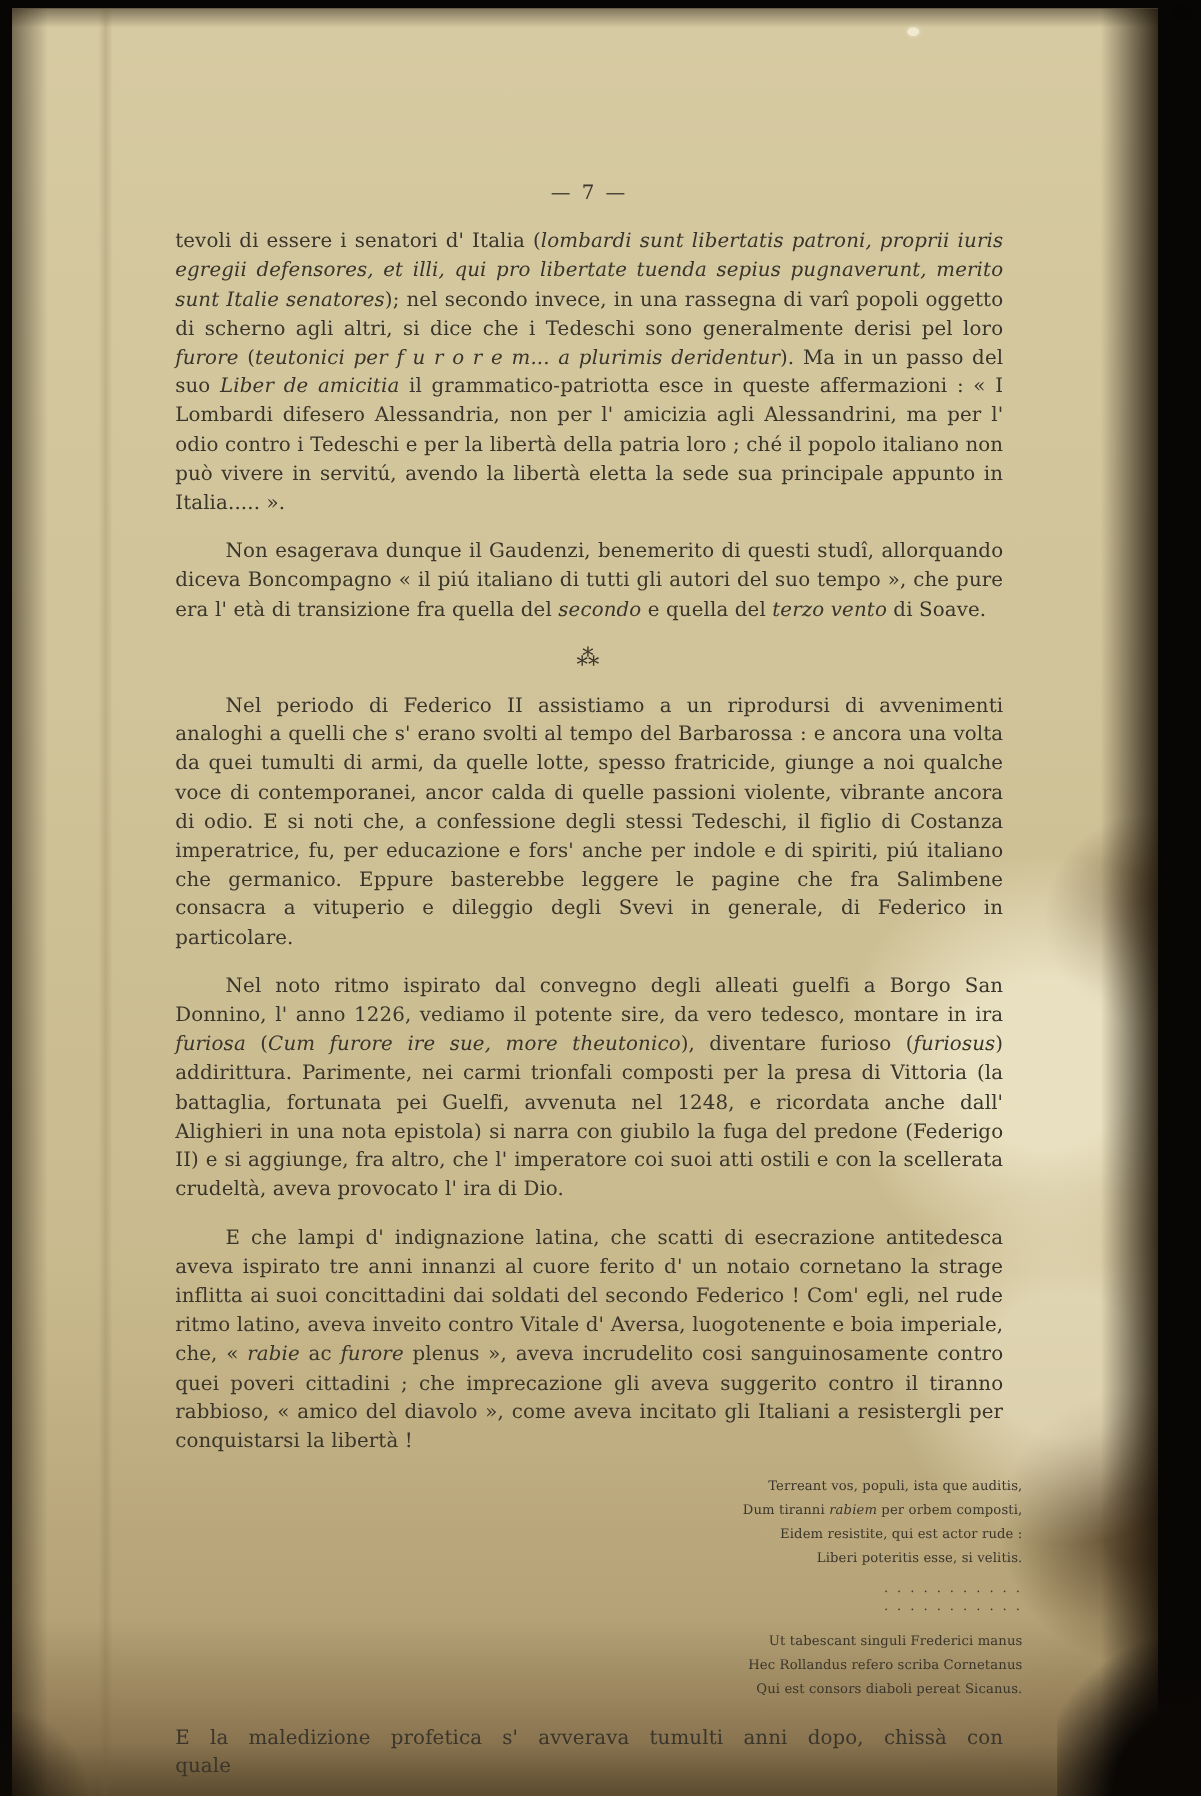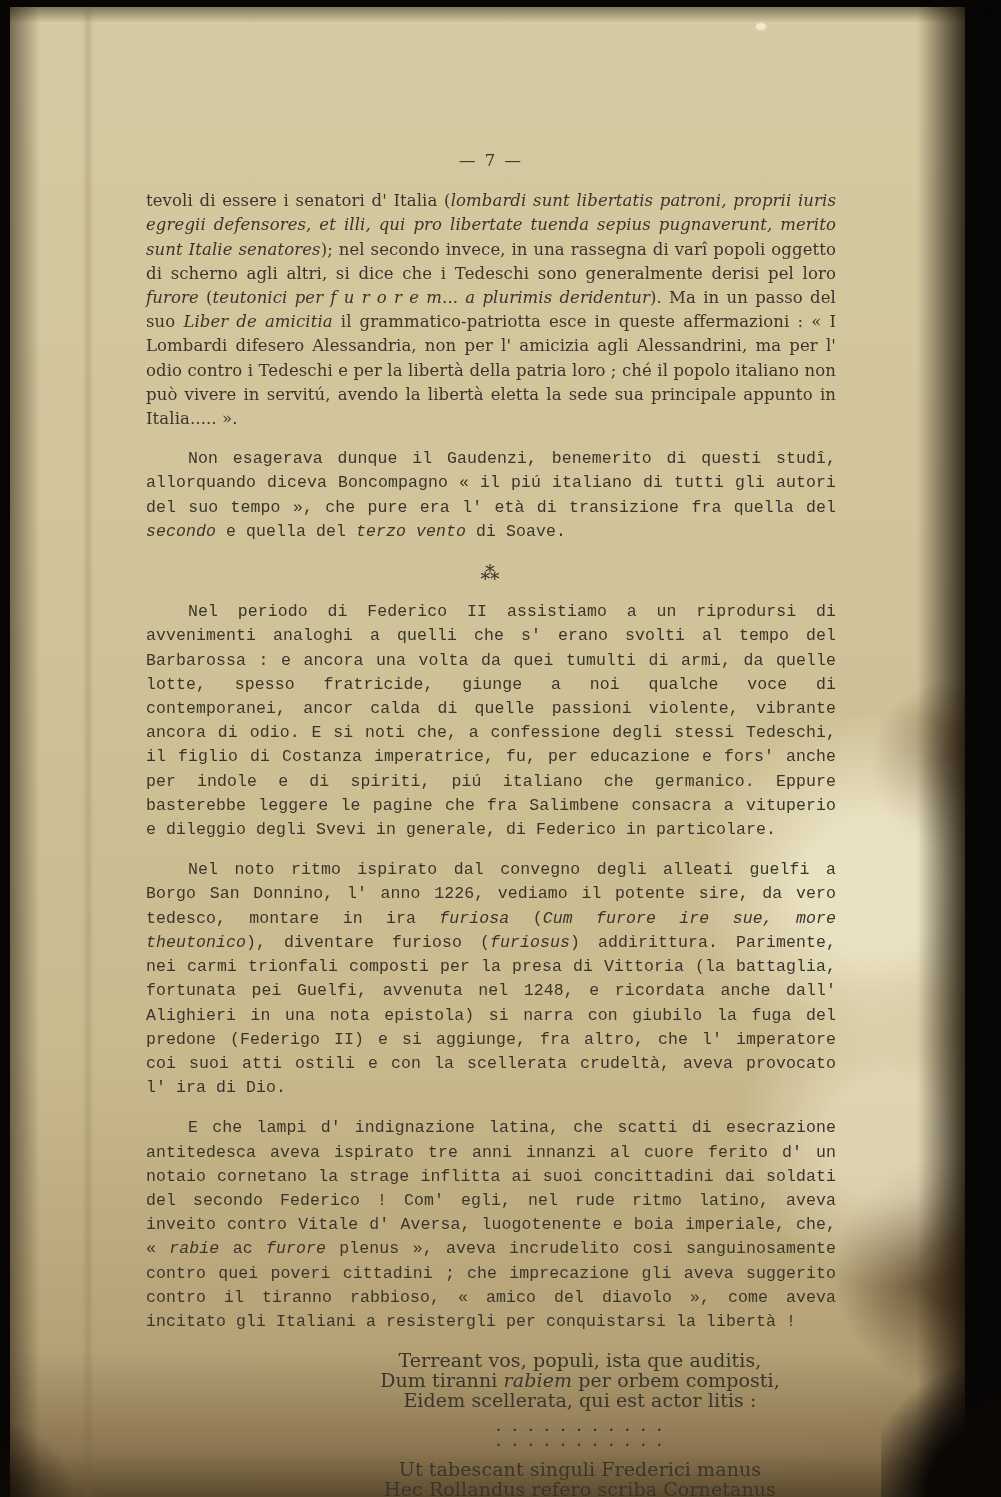--- a/index.html
+++ b/index.html
@@ -65,34 +65,34 @@
     line-height: 24.2px;
     letter-spacing: 0.1px;
     text-align: justify;
   }
   .page-number {
     text-align: center;
     margin: 0 0 14px 0;
     letter-spacing: 2px;
   }
   .para { margin: 16px; }
-  .para.indent { text-indent: 42px; font-family: Liberation Mono, monospace; }
+  .para.indent { text-indent: 42px; }
   .para.spread { margin-top: 18px; word-spacing: 6px; }
   .it { font-style: italic; }
   .separator {
     text-align: center;
     font-size: 19px;
     margin: 8px 0 10px 0;
     letter-spacing: 2px;
   }
   .verse {
     margin: 12px 0 0 178px;
-    font-size: 19px;
+    font-size: 11px;
     line-height: 20px;
-    text-align: center;
+    text-align: right;
     word-spacing: normal;
   }
   .verse.dots {
     margin-top: 7px;
     line-height: 15px;
     letter-spacing: 2px;
   }
   .verse-line { white-space: nowrap; }
 </style>
 </head>
@@ -106,21 +106,22 @@
       <div class="blocks">
           <p class="para"><span>tevoli di essere i senatori d' Italia (</span><span class="it">lombardi sunt libertatis patroni, proprii iuris egregii defensores, et illi, qui pro libertate tuenda sepius pugnaverunt, merito sunt Italie senatores</span><span>); nel secondo invece, in una rassegna di varî popoli oggetto di scherno agli altri, si dice che i Tedeschi sono generalmente derisi pel loro </span><span class="it">furore</span><span> (</span><span class="it">teutonici per f u r o r e m... a plurimis deridentur</span><span>). Ma in un passo del suo </span><span class="it">Liber de amicitia</span><span> il grammatico-patriotta esce in queste affermazioni : « I Lombardi difesero Alessandria, non per l' amicizia agli Alessandrini, ma per l' odio contro i Tedeschi e per la libertà della patria loro ; ché il popolo italiano non può vivere in servitú, avendo la libertà eletta la sede sua principale appunto in Italia..... ».</span></p>
           <p class="para indent"><span>Non esagerava dunque il Gaudenzi, benemerito di questi studî, allorquando diceva Boncompagno « il piú italiano di tutti gli autori del suo tempo », che pure era l' età di transizione fra quella del </span><span class="it">secondo</span><span> e quella del </span><span class="it">terzo vento</span><span> di Soave.</span></p>
           <div class="separator">⁂</div>
           <p class="para indent"><span>Nel periodo di Federico II assistiamo a un riprodursi di avvenimenti analoghi a quelli che s' erano svolti al tempo del Barbarossa : e ancora una volta da quei tumulti di armi, da quelle lotte, spesso fratricide, giunge a noi qualche voce di contemporanei, ancor calda di quelle passioni violente, vibrante ancora di odio. E si noti che, a confessione degli stessi Tedeschi, il figlio di Costanza imperatrice, fu, per educazione e fors' anche per indole e di spiriti, piú italiano che germanico. Eppure basterebbe leggere le pagine che fra Salimbene consacra a vituperio e dileggio degli Svevi in generale, di Federico in particolare.</span></p>
           <p class="para indent"><span>Nel noto ritmo ispirato dal convegno degli alleati guelfi a Borgo San Donnino, l' anno 1226, vediamo il potente sire, da vero tedesco, montare in ira </span><span class="it">furiosa</span><span> (</span><span class="it">Cum furore ire sue, more theutonico</span><span>), diventare furioso (</span><span class="it">furiosus</span><span>) addirittura. Parimente, nei carmi trionfali composti per la presa di Vittoria (la battaglia, fortunata pei Guelfi, avvenuta nel 1248, e ricordata anche dall' Alighieri in una nota epistola) si narra con giubilo la fuga del predone (Federigo II) e si aggiunge, fra altro, che l' imperatore coi suoi atti ostili e con la scellerata crudeltà, aveva provocato l' ira di Dio.</span></p>
           <p class="para indent"><span>E che lampi d' indignazione latina, che scatti di esecrazione antitedesca aveva ispirato tre anni innanzi al cuore ferito d' un notaio cornetano la strage inflitta ai suoi concittadini dai soldati del secondo Federico ! Com' egli, nel rude ritmo latino, aveva inveito contro Vitale d' Aversa, luogotenente e boia imperiale, che, « </span><span class="it">rabie</span><span> ac </span><span class="it">furore</span><span> plenus », aveva incrudelito cosi sanguinosamente contro quei poveri cittadini ; che imprecazione gli aveva suggerito contro il tiranno rabbioso, « amico del diavolo », come aveva incitato gli Italiani a resistergli per conquistarsi la libertà !</span></p>
           <div class="verse">
             <div class="verse-line"><span>Terreant vos, populi, ista que auditis,</span></div>
             <div class="verse-line"><span>Dum tiranni </span><span class="it">rabiem</span><span> per orbem composti,</span></div>
-            <div class="verse-line"><span>Eidem scellerata, qui est actor litis :</span></div>
+            <div class="verse-line"><span>Eidem resistite, qui est actor rude :</span></div>
+            <div class="verse-line"><span>Liberi poteritis esse, si velitis.</span></div>
           </div>
           <div class="verse dots">
             <div class="verse-line"><span>. . . . . . . . . . .</span></div>
             <div class="verse-line"><span>. . . . . . . . . . .</span></div>
           </div>
           <div class="verse">
             <div class="verse-line"><span>Ut tabescant singuli Frederici manus</span></div>
             <div class="verse-line"><span>Hec Rollandus refero scriba Cornetanus</span></div>
             <div class="verse-line"><span>Qui est consors diaboli pereat Sicanus.</span></div>
           </div>

